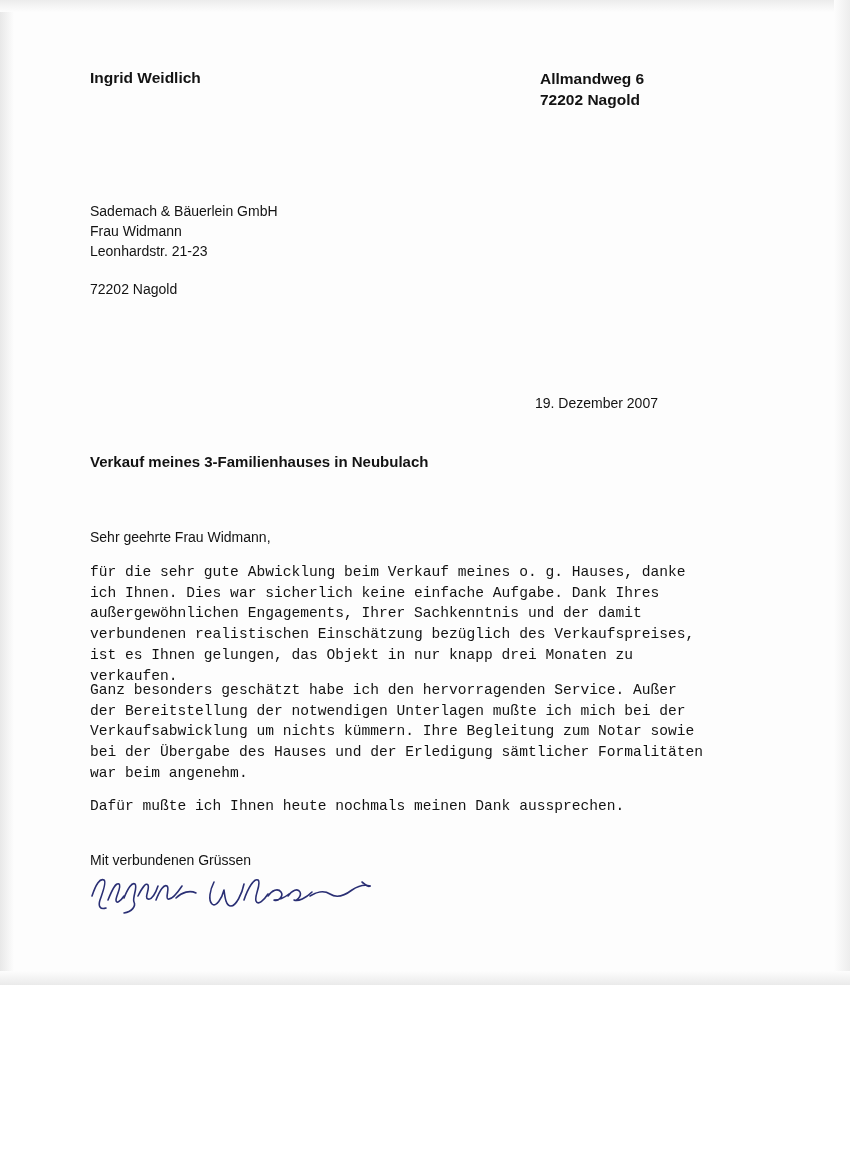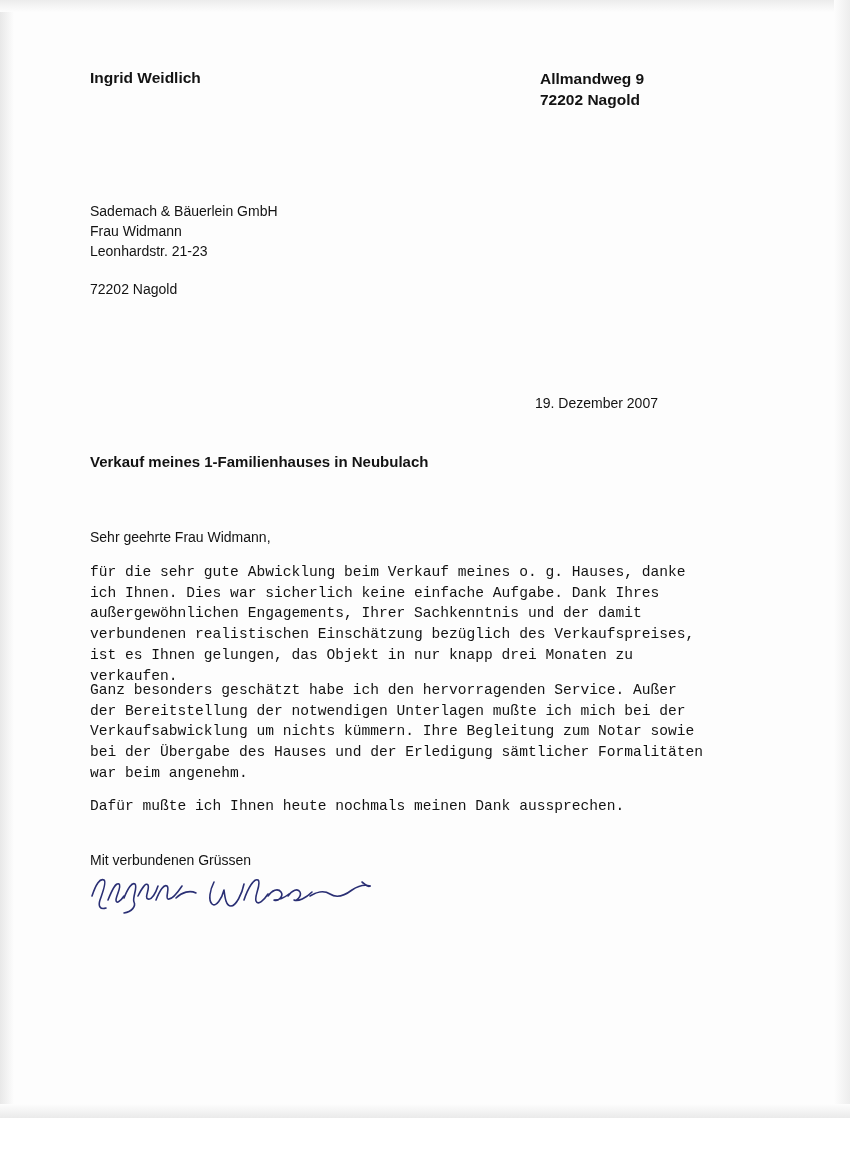--- a/index.html
+++ b/index.html
@@ -6,21 +6,21 @@
     margin: 0;
     padding: 0;
     background: #ffffff;
   }
   body {
     font-family: "Liberation Sans", sans-serif;
   }
   .page {
     position: relative;
     width: 850px;
-    height: 1118px;
+    height: 985px;
     background: #fdfdfd;
     overflow: hidden;
   }
   
   .scan-edge-left {
     position: absolute;
     left: 0; top: 0;
     width: 14px; height: 1169px;
     background: linear-gradient(to right, #e8e8e8, #fdfdfd);
   }
@@ -122,29 +122,29 @@
 <div class="page">
   <div class="scan-edge-left"></div>
   <div class="scan-edge-top"></div>
   <div class="scan-edge-right"></div>
   <div class="scan-edge-bottom"></div>
 
   <div class="sheet">
 
     <div class="blk bold" id="sender-name">Ingrid Weidlich</div>
 
-    <div class="blk bold" id="sender-address"><span>Allmandweg 9</span><br><span>72202 Nagold</span></div>
+    <div class="blk bold" id="sender-address"><span>Allmandweg 6</span><br><span>72202 Nagold</span></div>
 
     <div class="blk" id="recipient-block"><span>Sademach &amp; Bäuerlein GmbH</span><br><span>Frau Widmann</span><br><span>Leonhardstr. 21-23</span></div>
 
     <div class="blk" id="recipient-city">72202 Nagold</div>
 
     <div class="blk" id="letter-date">19. Dezember 2007</div>
 
-    <div class="blk bold" id="subject-line">Verkauf meines 1-Familienhauses in Neubulach</div>
+    <div class="blk bold" id="subject-line">Verkauf meines 3-Familienhauses in Neubulach</div>
 
     <div class="blk" id="salutation">Sehr geehrte Frau Widmann,</div>
 
     <div class="para" id="para-1">für die sehr gute Abwicklung beim Verkauf meines o. g. Hauses, danke ich Ihnen. Dies war sicherlich keine einfache Aufgabe. Dank Ihres außergewöhnlichen Engagements, Ihrer Sachkenntnis und der damit verbundenen realistischen Einschätzung bezüglich des Verkaufspreises, ist es Ihnen gelungen, das Objekt in nur knapp drei Monaten zu verkaufen.</div>
 
     <div class="para" id="para-2">Ganz besonders geschätzt habe ich den hervorragenden Service. Außer der Bereitstellung der notwendigen Unterlagen mußte ich mich bei der Verkaufsabwicklung um nichts kümmern. Ihre Begleitung zum Notar sowie bei der Übergabe des Hauses und der Erledigung sämtlicher Formalitäten war beim angenehm.</div>
 
     <div class="para" id="para-3">Dafür mußte ich Ihnen heute nochmals meinen Dank aussprechen.</div>
 
     <div class="blk" id="closing">Mit verbundenen Grüssen</div>

